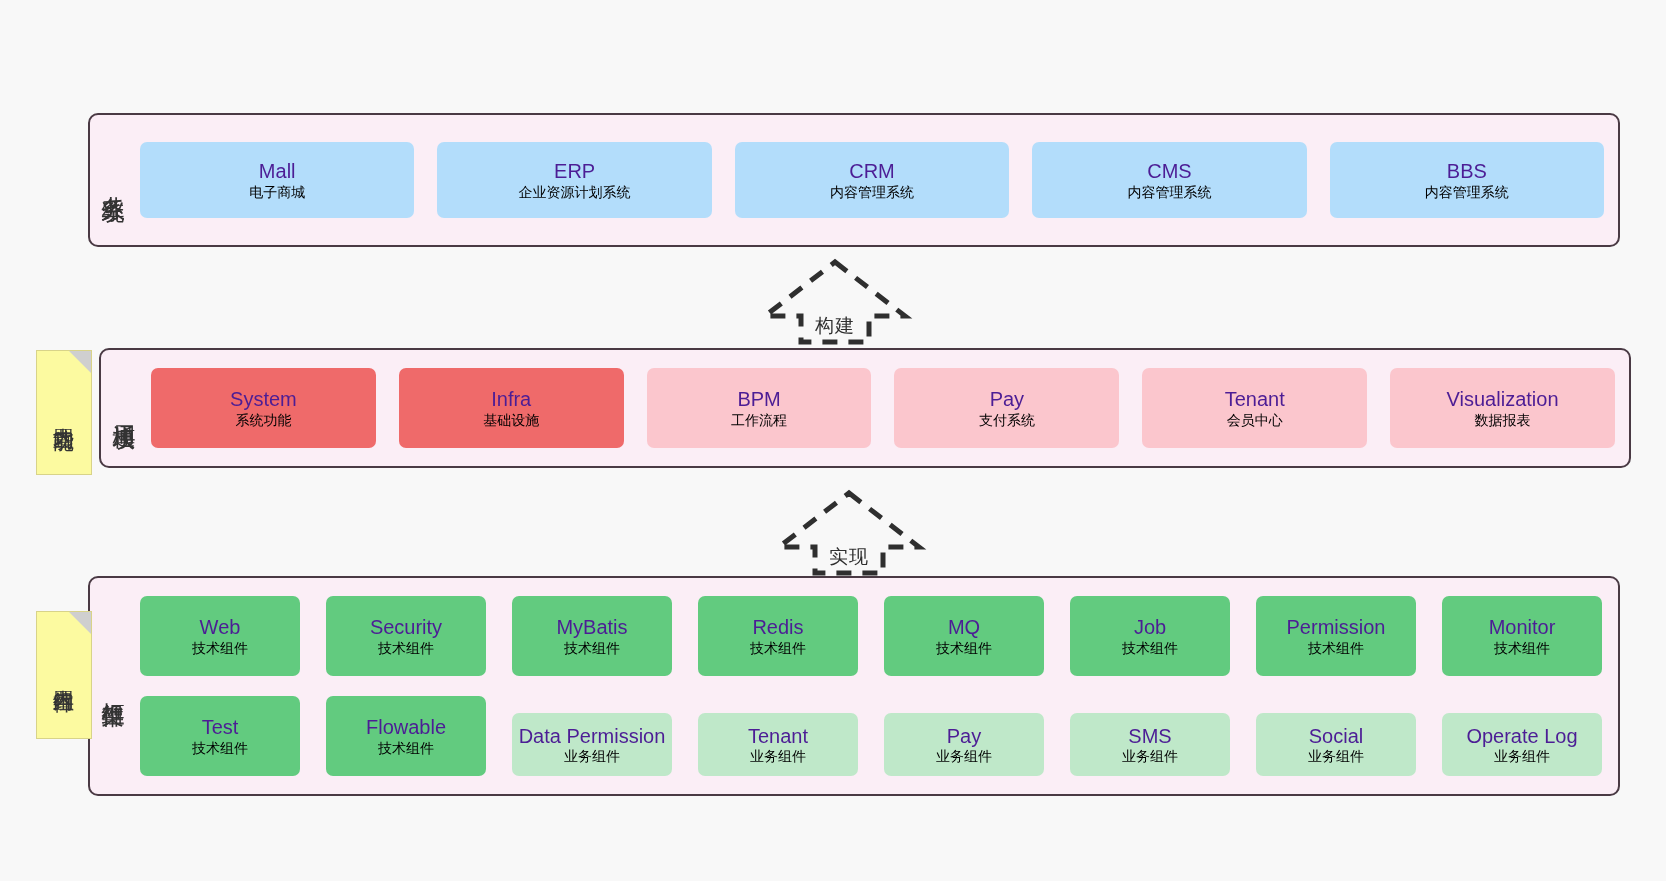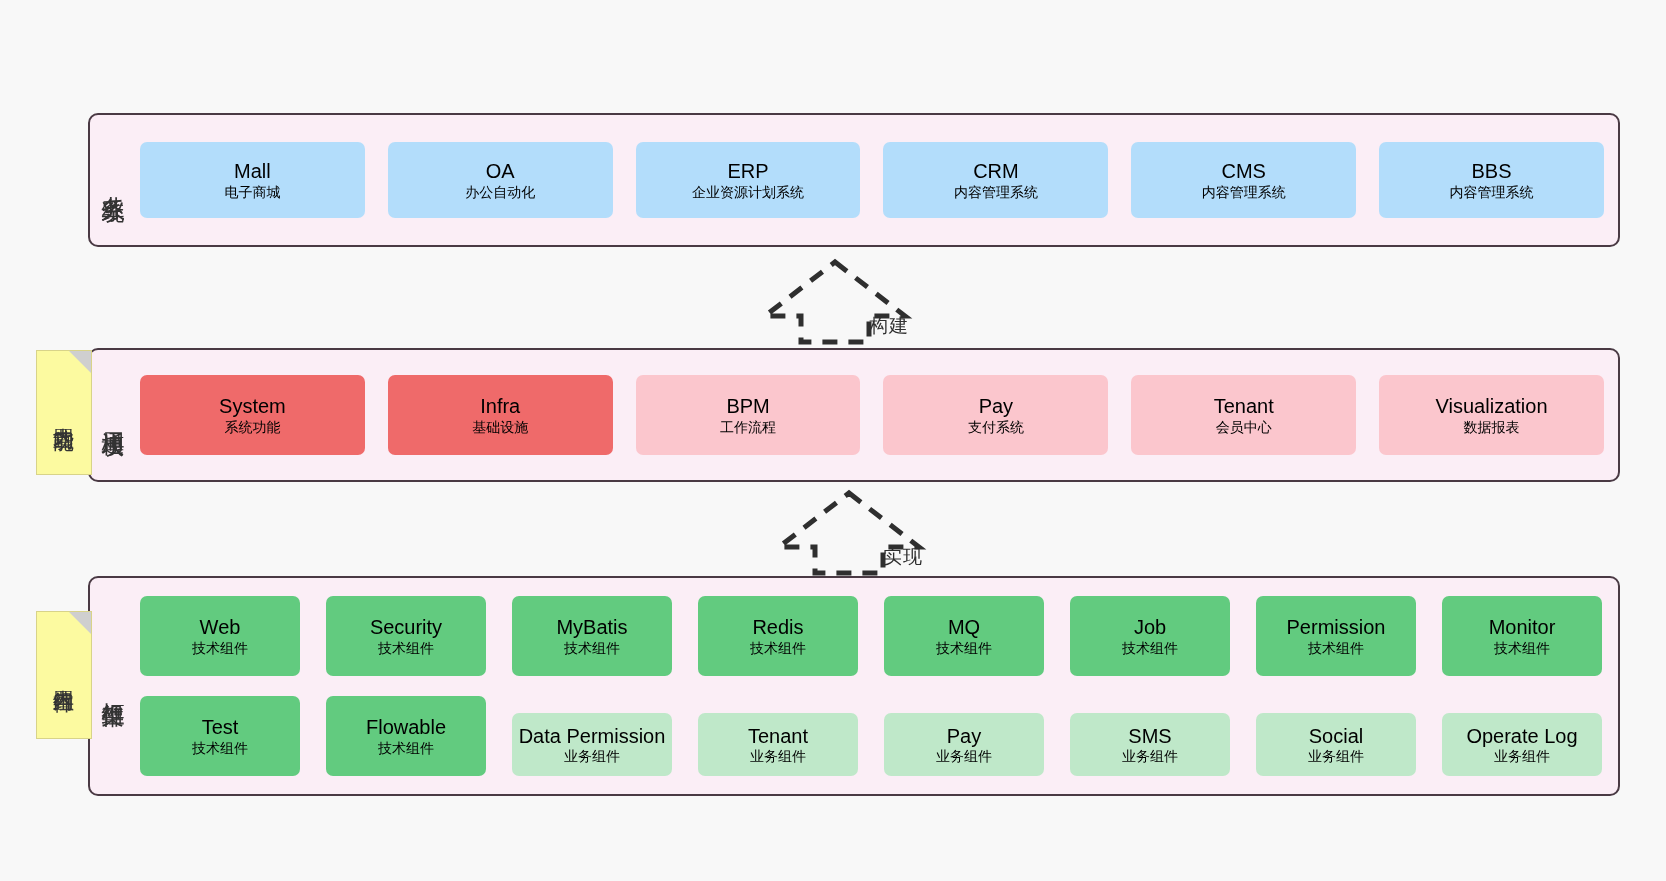--- a/index.html
+++ b/index.html
@@ -70,43 +70,43 @@
     flex-direction: column;
     align-items: center;
     justify-content: center;
     text-align: center;
     box-sizing: border-box;
     padding: 4px 6px;
     line-height: 1.22;
   }
   .card .t-en {
     font-size: 20px;
-    color: #000000;
+    color: #4c1d95;
   }
   .card .t-cn {
     font-size: 14px;
     color: #000000;
   }
 
   
   #layer-business {
     left: 88px;
     top: 113px;
     width: 1532px;
     height: 134px;
   }
   #layer-business .card-row { height: 76px; }
   .card.blue { background: #b3ddfb; }
 
   
   #layer-common {
-    left: 88px;
+    left: 99px;
     top: 348px;
     width: 1532px;
-    height: 134px;
+    height: 120px;
   }
   #layer-common .card-row { height: 80px; }
   .card.red    { background: #ef6a6a; }
   .card.pink   { background: #fbc6cd; }
 
   
   #layer-framework {
     left: 88px;
     top: 576px;
     width: 1532px;
@@ -166,21 +166,21 @@
   .block-arrow svg {
     position: absolute;
     inset: 0;
     overflow: visible;
   }
   .block-arrow .arrow-label {
     position: absolute;
     left: 0;
     right: 0;
     bottom: 5px;
-    text-align: right;
+    text-align: center;
     font-size: 19px;
     color: #2f2f2f;
     letter-spacing: 1px;
   }
   #arrow-build {
     left: 761px;
     top: 258px;
   }
   #arrow-implement {
     left: 775px;
@@ -195,24 +195,20 @@
   <div class="layer" id="layer-business">
     <div class="layer-title">业务系统</div>
     <div class="cards">
       <div class="card-row">
 
         <div class="card blue">
           <span class="t-en">Mall</span>
           <span class="t-cn">电子商城</span>
         </div>
 
-        <div class="card blue">
-          <span class="t-en">OA</span>
-          <span class="t-cn">办公自动化</span>
-        </div>
 
         <div class="card blue">
           <span class="t-en">ERP</span>
           <span class="t-cn">企业资源计划系统</span>
         </div>
 
         <div class="card blue">
           <span class="t-en">CRM</span>
           <span class="t-cn">内容管理系统</span>
         </div>

